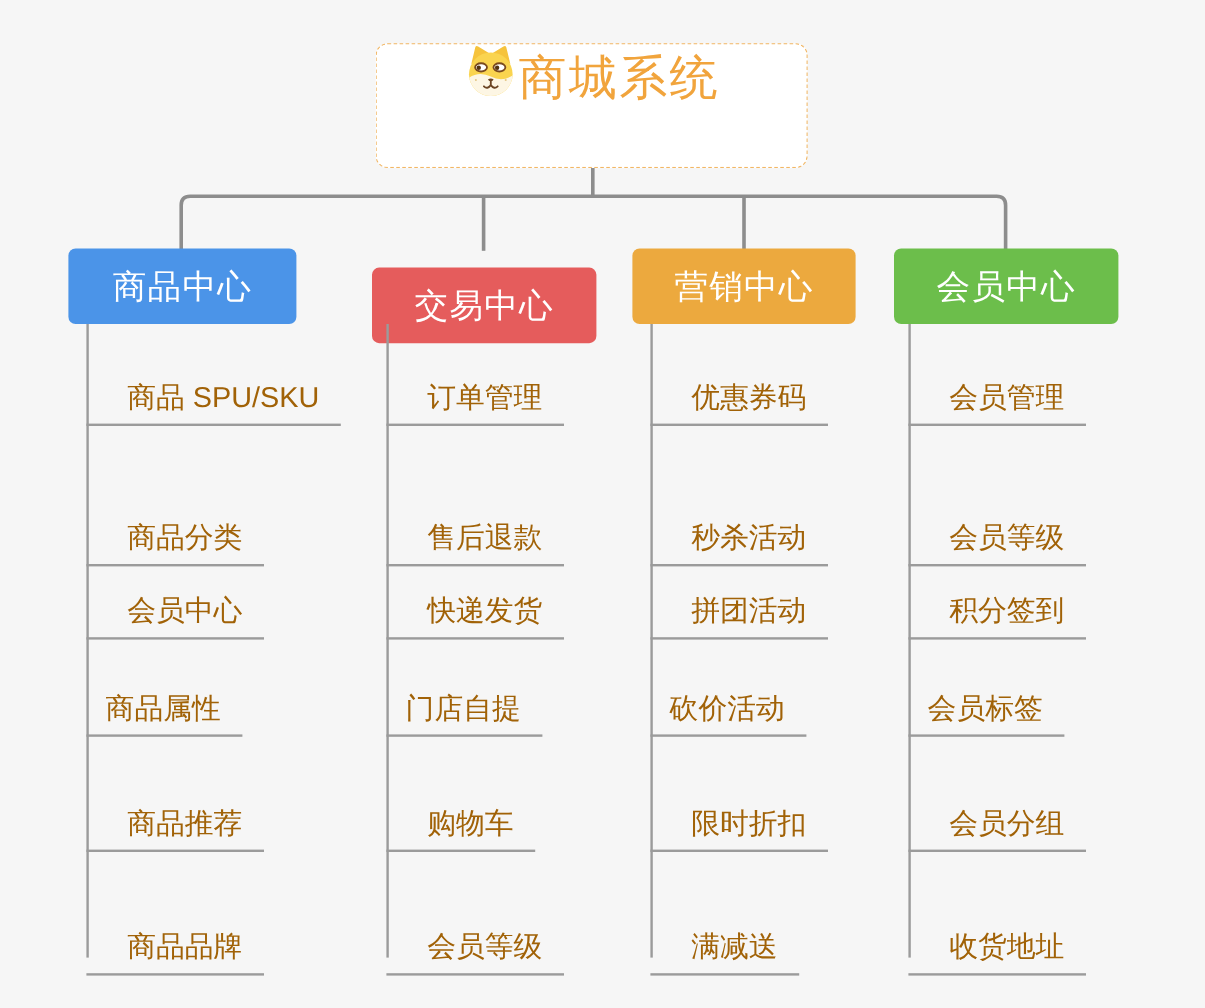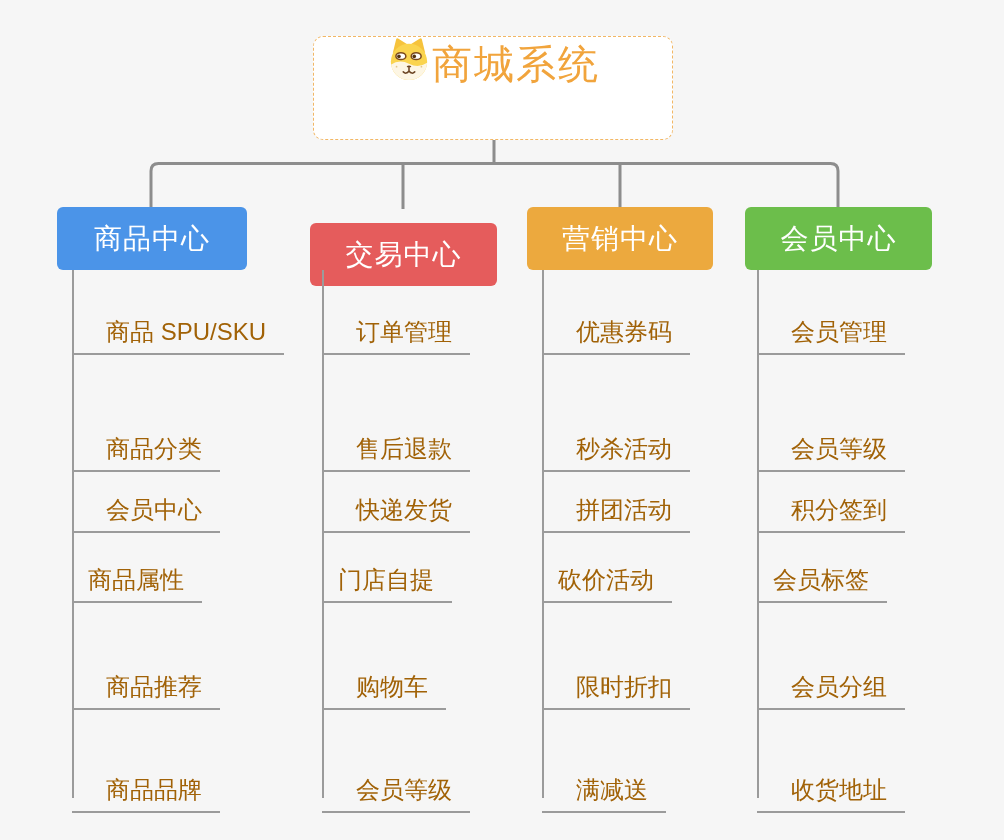--- a/index.html
+++ b/index.html
@@ -40,21 +40,21 @@
   .trunk{
     position:absolute;left:0;top:0;width:2px;height:528px;background:#9b9b9b;
   }
   .leaf{
     position:absolute;left:0;
     font-size:24px;color:#a16207;line-height:30px;white-space:nowrap;
     padding:0 18px 6px 34px;
     border-bottom:2px solid #9b9b9b;
     width:max-content;
   }
-  .r1{top:47px;} .r2{top:136px;margin-top:28px;} .r3{top:225px;} .r4{top:295px;padding-left:16px;} .r5{top:402px;} .r6{top:469px;margin-top:36px;}
+  .r1{top:47px;} .r2{top:136px;margin-top:28px;} .r3{top:225px;} .r4{top:306px;padding-left:16px;} .r5{top:402px;} .r6{top:469px;margin-top:36px;}
 </style>
 </head>
 <body>
 
 <div class="canvas">
 
   <svg class="connectors" viewBox="0 0 1004 220" xmlns="http://www.w3.org/2000/svg">
     <g stroke="#8d8d8d" stroke-width="3" fill="none" stroke-linecap="butt">
       <path d="M494,139 L494,163"></path>
       <path d="M151,209 L151,171 Q151,163.5 158.5,163.5 L830.5,163.5 Q838,163.5 838,171 L838,209"></path>

